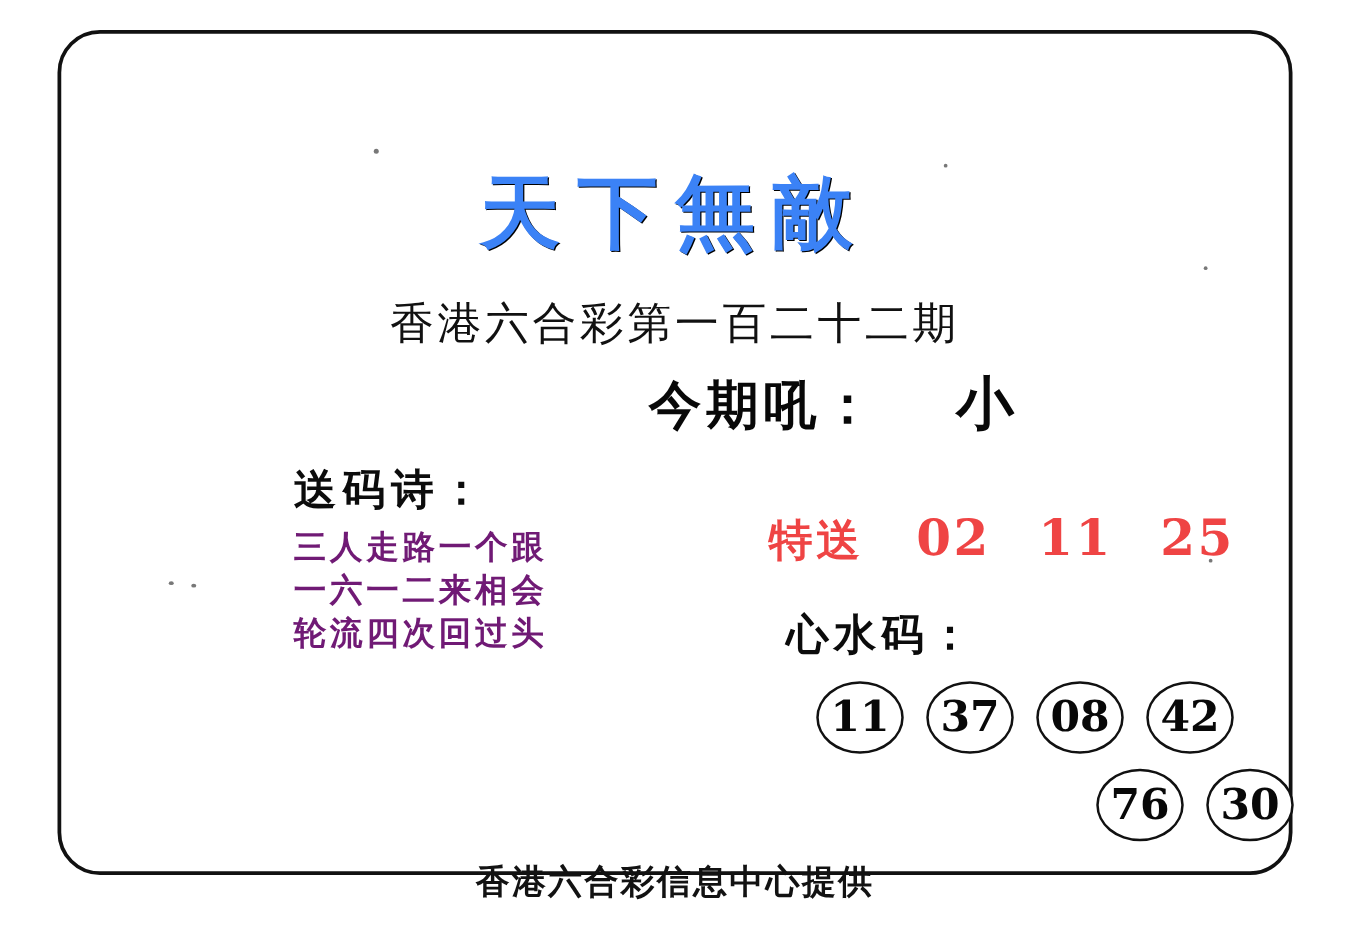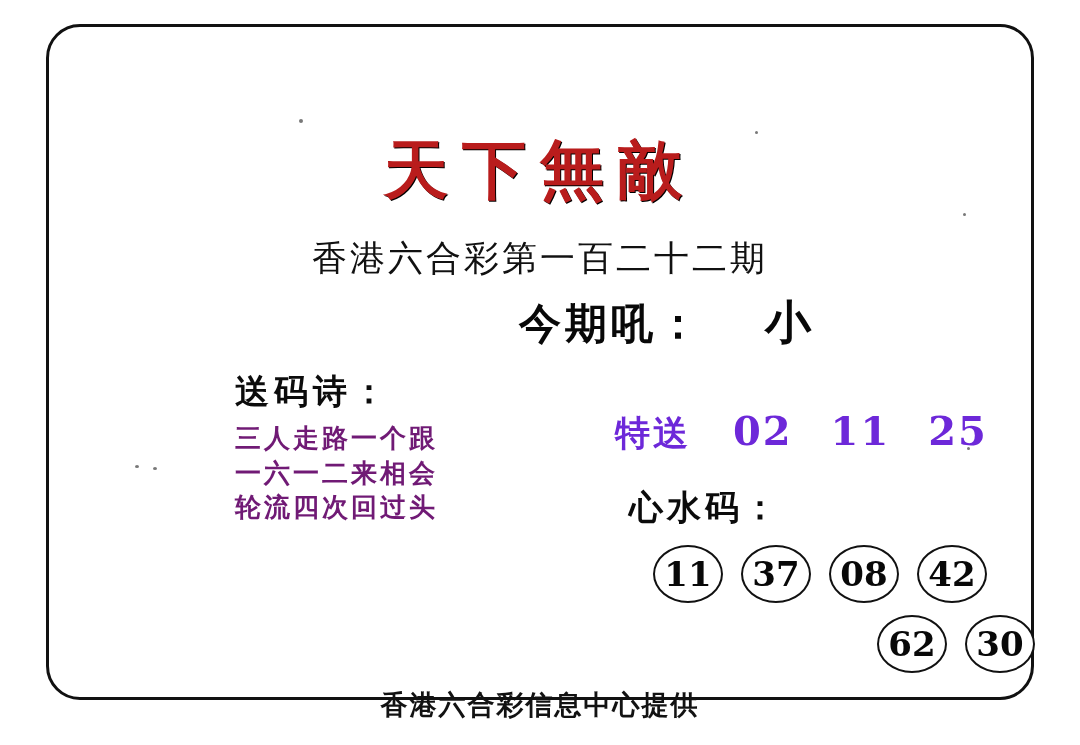--- a/index.html
+++ b/index.html
@@ -34,21 +34,21 @@
   .title {
     position: absolute;
     left: 0;
     right: 0;
     top: 100px;
     text-align: center;
     font-family: "DejaVu Serif", serif;
     font-weight: bold;
     font-size: 64px;
     letter-spacing: 14px;
-    color: #b91c1c;
+    color: #3b82f6;
     text-shadow: 1px 1px 0 #000;
   }
   .subtitle {
     position: absolute;
     left: 0;
     right: 0;
     top: 208px;
     text-align: center;
     font-family: "DejaVu Serif", serif;
     font-size: 35px;
@@ -98,21 +98,21 @@
     white-space: nowrap;
   }
 
   .special-row {
     position: absolute;
     left: 566px;
     top: 380px;
     display: flex;
     align-items: baseline;
     font-family: "DejaVu Serif", serif;
-    color: #6d28d9;
+    color: #ef4444;
   }
   .special-label {
     font-size: 35px;
     font-weight: bold;
     letter-spacing: 3px;
   }
   .special-nums {
     margin-left: 42px;
     font-size: 40px;
     font-weight: bold;
@@ -211,19 +211,19 @@
   <div class="heart-label">心水码：</div>
 
   <div class="balls-row row1">
     <div class="ball">11</div>
     <div class="ball">37</div>
     <div class="ball">08</div>
     <div class="ball">42</div>
   </div>
 
   <div class="balls-row row2">
-    <div class="ball">62</div>
+    <div class="ball">76</div>
     <div class="ball">30</div>
   </div>
 
   <div class="footer">香港六合彩信息中心提供</div>
 
 </div>
 
 </body></html>

